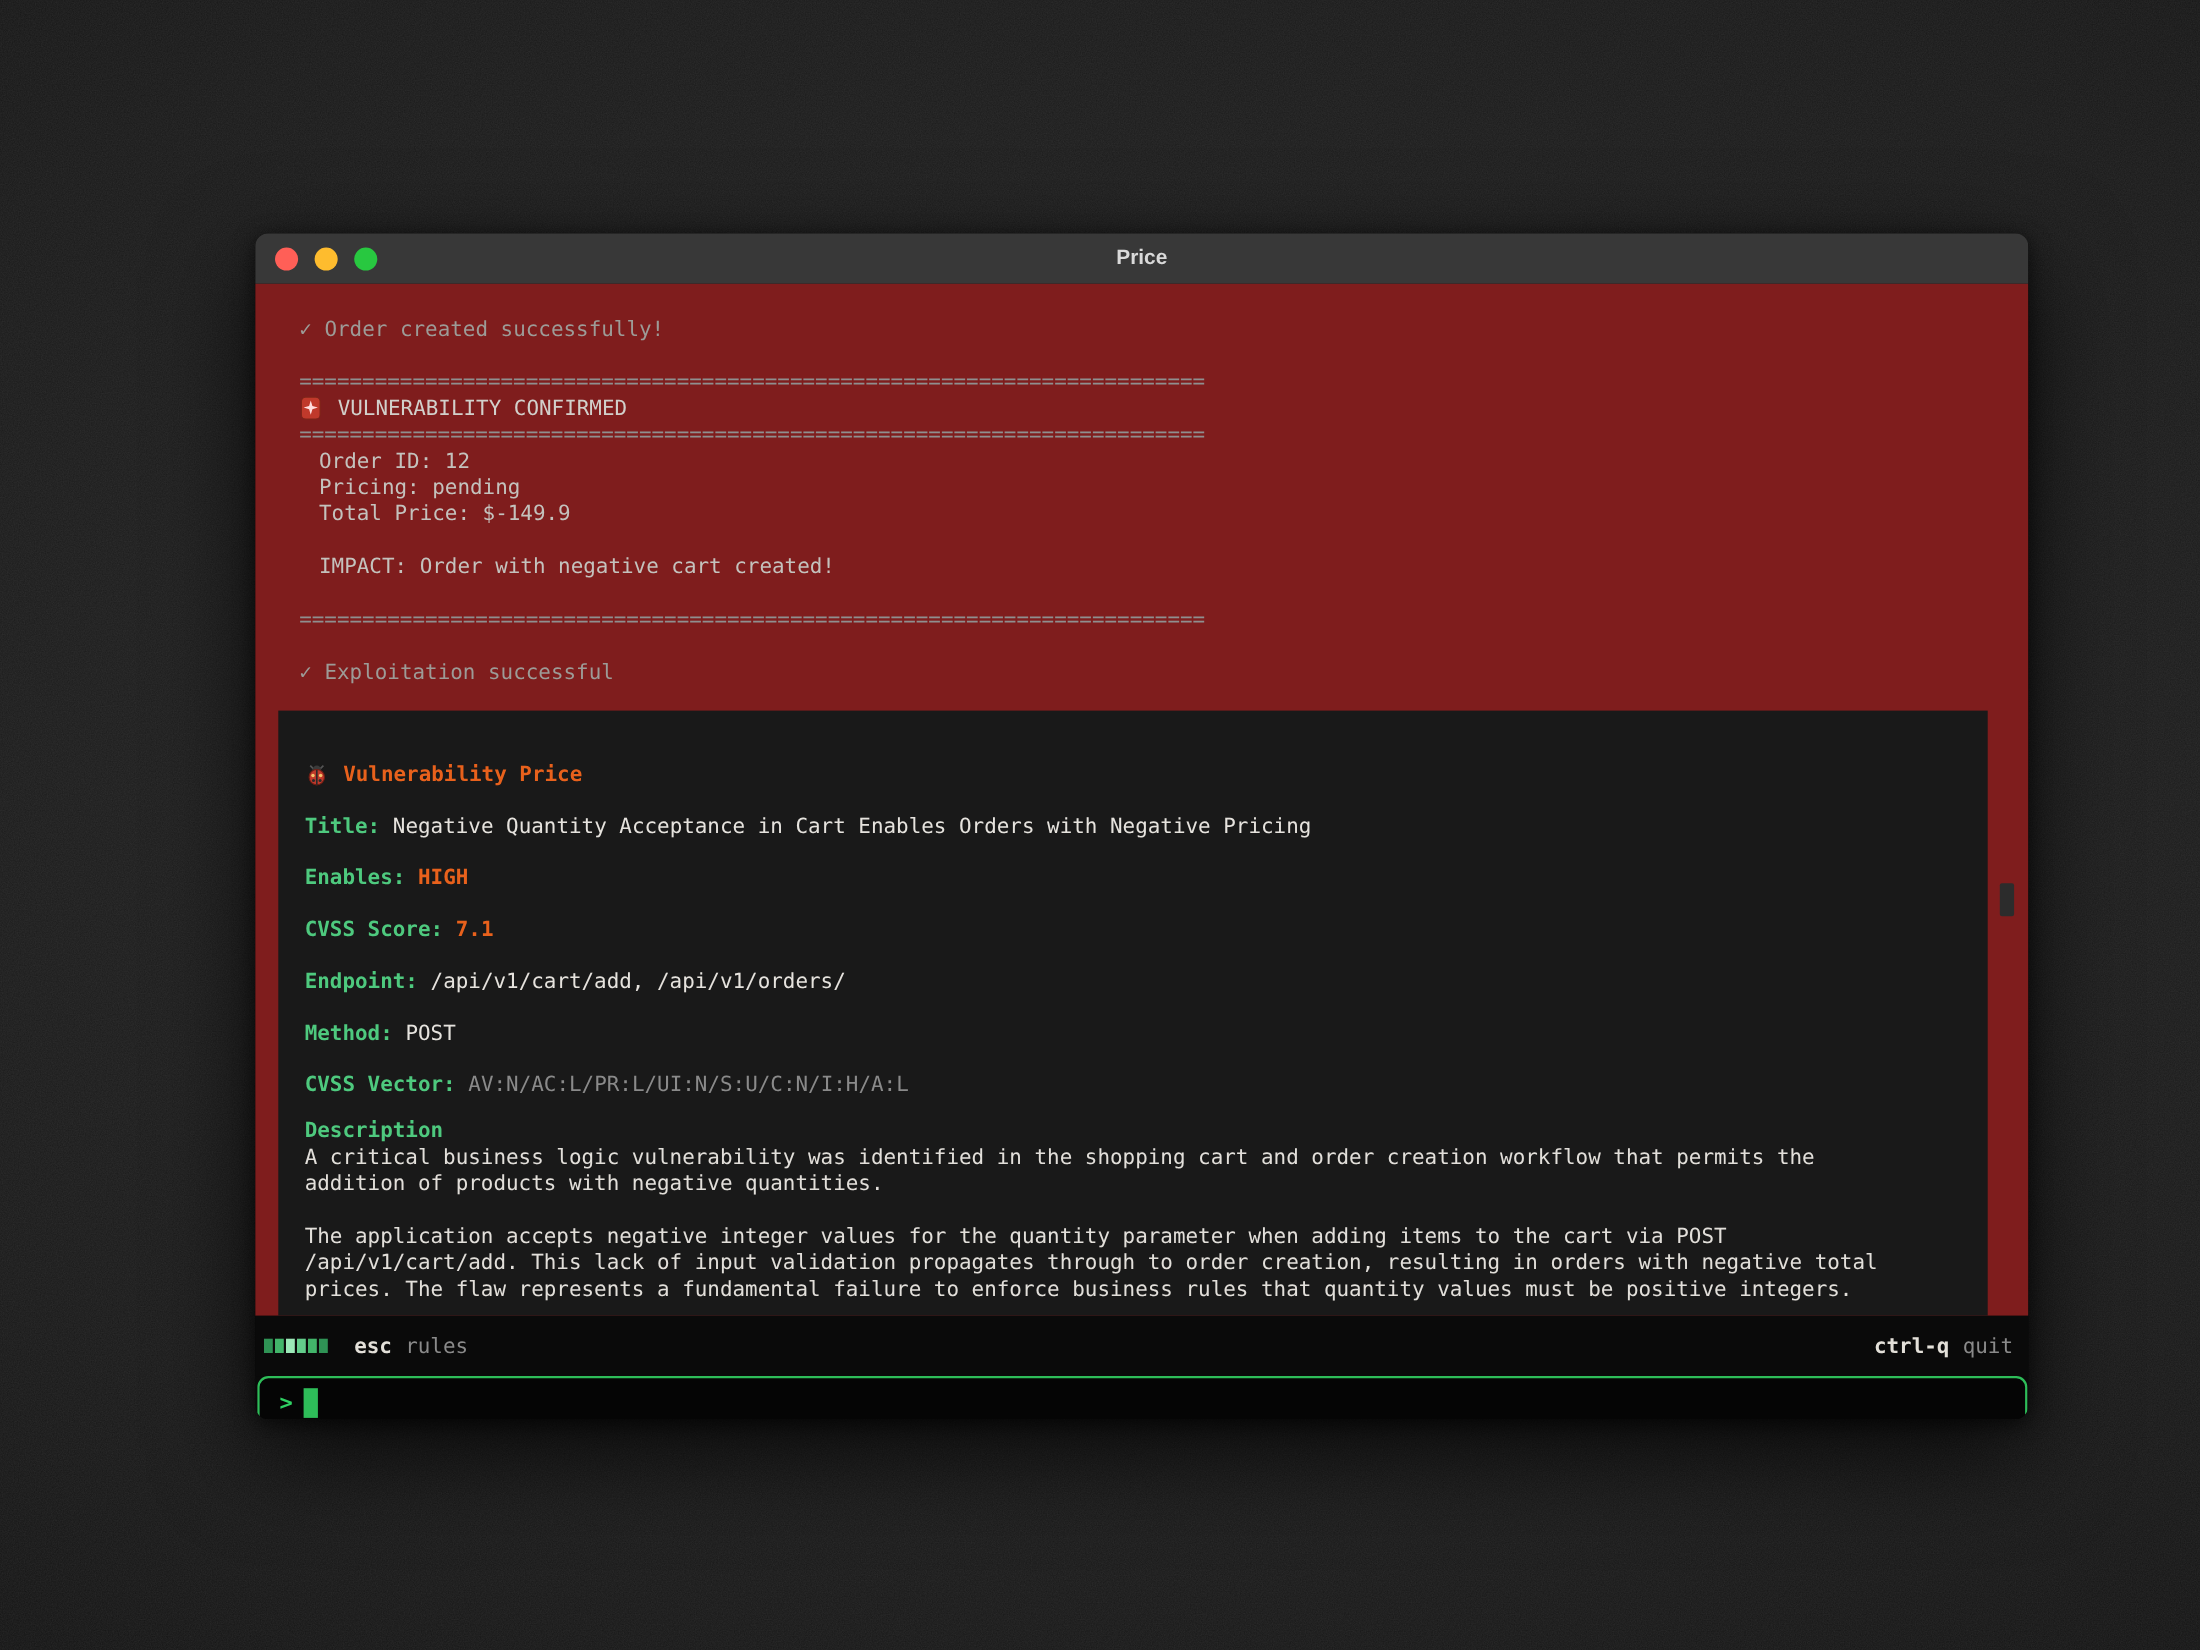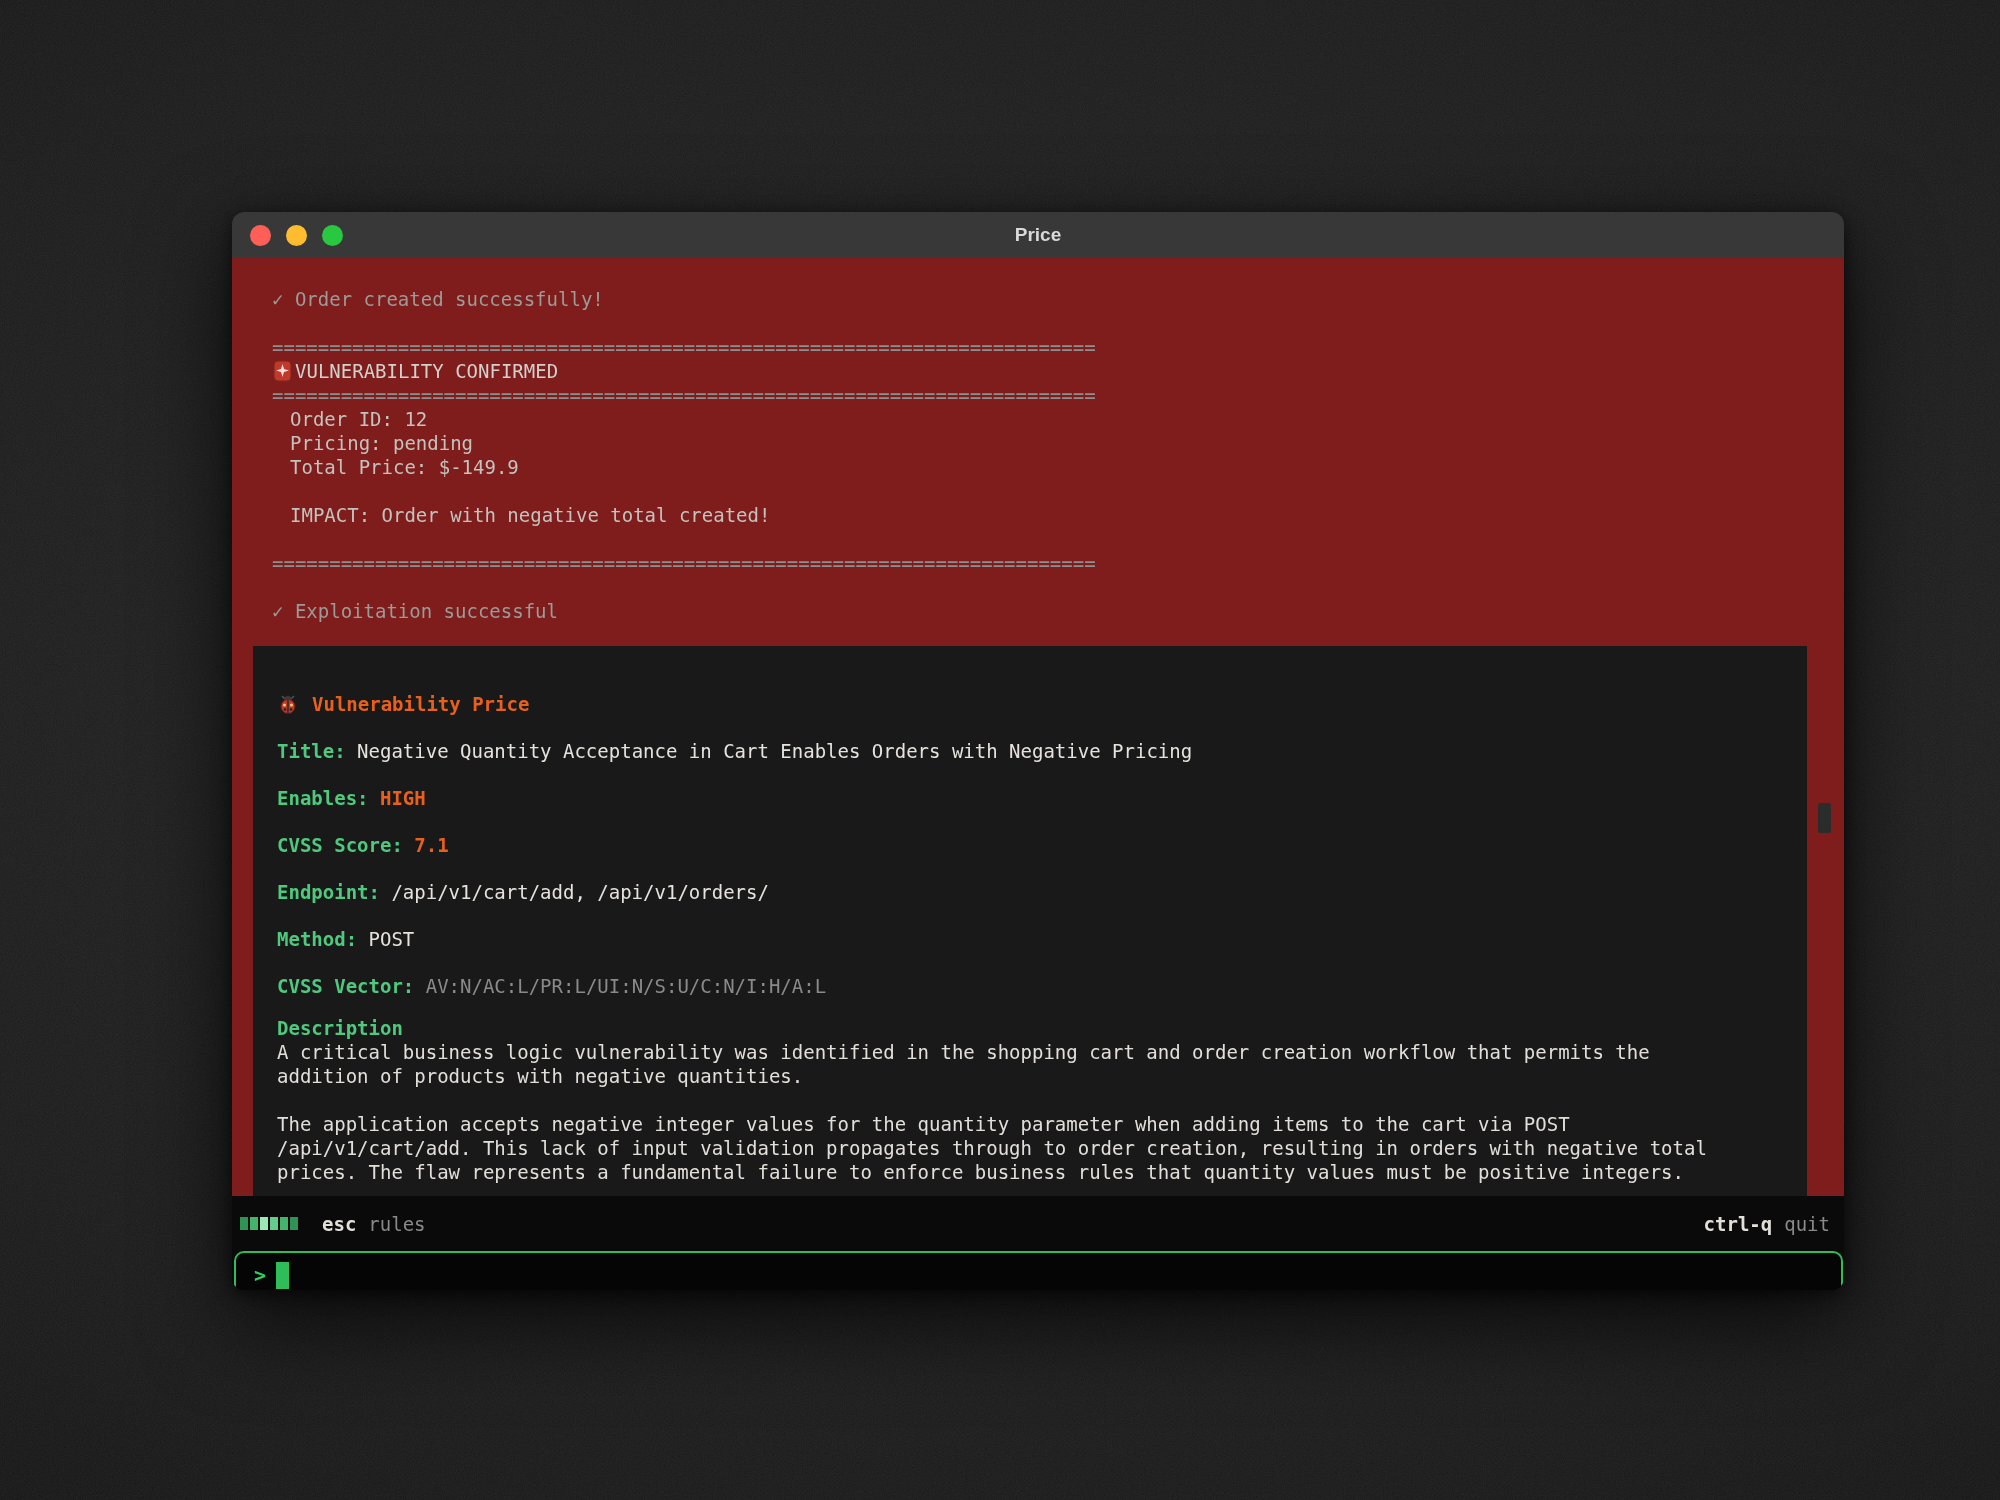--- a/index.html
+++ b/index.html
@@ -38,21 +38,21 @@
   .term {
     flex: 1; background: #7f1d1d; color: #c4c2bd;
     font-size: 19px; line-height: 24px; position: relative;
     padding: 29px 36px 0 21px;
   }
   .log { padding-left: 19px; }
   .line { height: 24px; white-space: pre; }
   .muted { color: #9d9b97; }
   .sep { color: #8f8f8f; letter-spacing: 0; }
   .indent { padding-left: 18px; }
-  .banner-line { display: flex; align-items: center; gap: 2px; color: #d2d0cb; }
+  .banner-line { display: flex; align-items: center; gap: 14px; color: #d2d0cb; }
   .icon16 { display: inline-block; vertical-align: middle; }
 
   
   .panel {
     margin-top: 23px; height: 550px; width: 1554px;
     background: #191919; overflow: hidden;
     padding: 46px 24px 0 24px; color: #e6e3de;
   }
   .p-heading { height: 24px; display: flex; align-items: center; gap: 13px; }
   .p-heading .h-text { color: #e8611c; font-weight: bold; }
@@ -122,21 +122,21 @@
           <rect x="2" y="2" width="17" height="20" rx="4" fill="#c0392b" stroke="#7e241a" stroke-width="1"></rect>
           <path d="M10.5 5 L12 10 L17 11.5 L12 13 L10.5 18 L9 13 L4 11.5 L9 10 Z" fill="#ffdddd"></path>
         </svg>
         <span>VULNERABILITY CONFIRMED</span>
       </div>
       <div class="line sep">========================================================================</div>
       <div class="line indent">Order ID: 12</div>
       <div class="line indent">Pricing: pending</div>
       <div class="line indent">Total Price: $-149.9</div>
       <div class="line"></div>
-      <div class="line indent">IMPACT: Order with negative total created!</div>
+      <div class="line indent">IMPACT: Order with negative cart created!</div>
       <div class="line"></div>
       <div class="line sep">========================================================================</div>
       <div class="line"></div>
       <div class="line muted"><span>✓</span> <span>Exploitation successful</span></div>
     </div>
 
     <div class="panel">
       <div class="p-heading">
         <svg class="icon16" width="22" height="22" viewBox="0 0 22 22">
           <line x1="5" y1="3" x2="8" y2="6" stroke="#555" stroke-width="1.5"></line>

